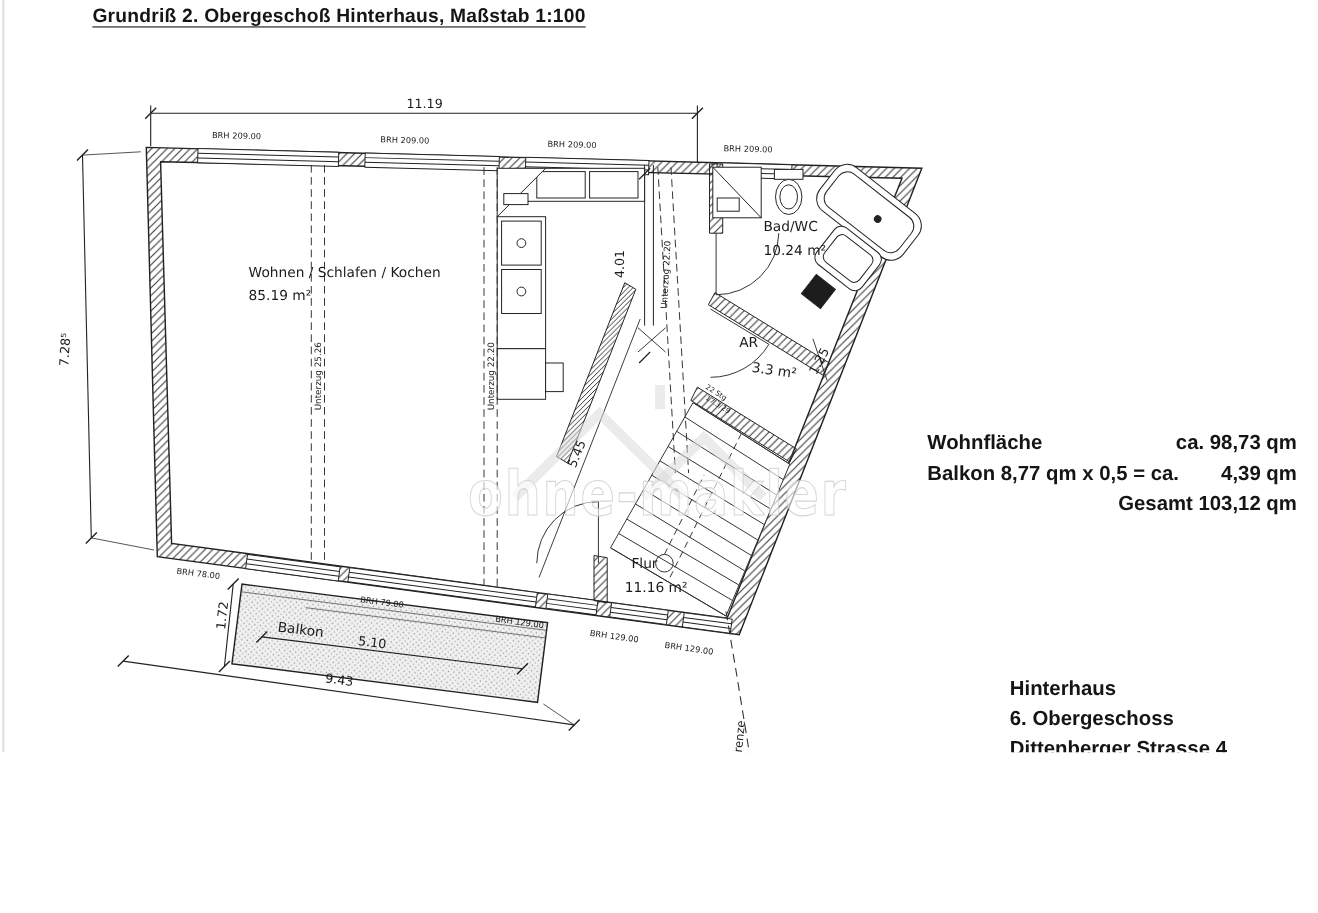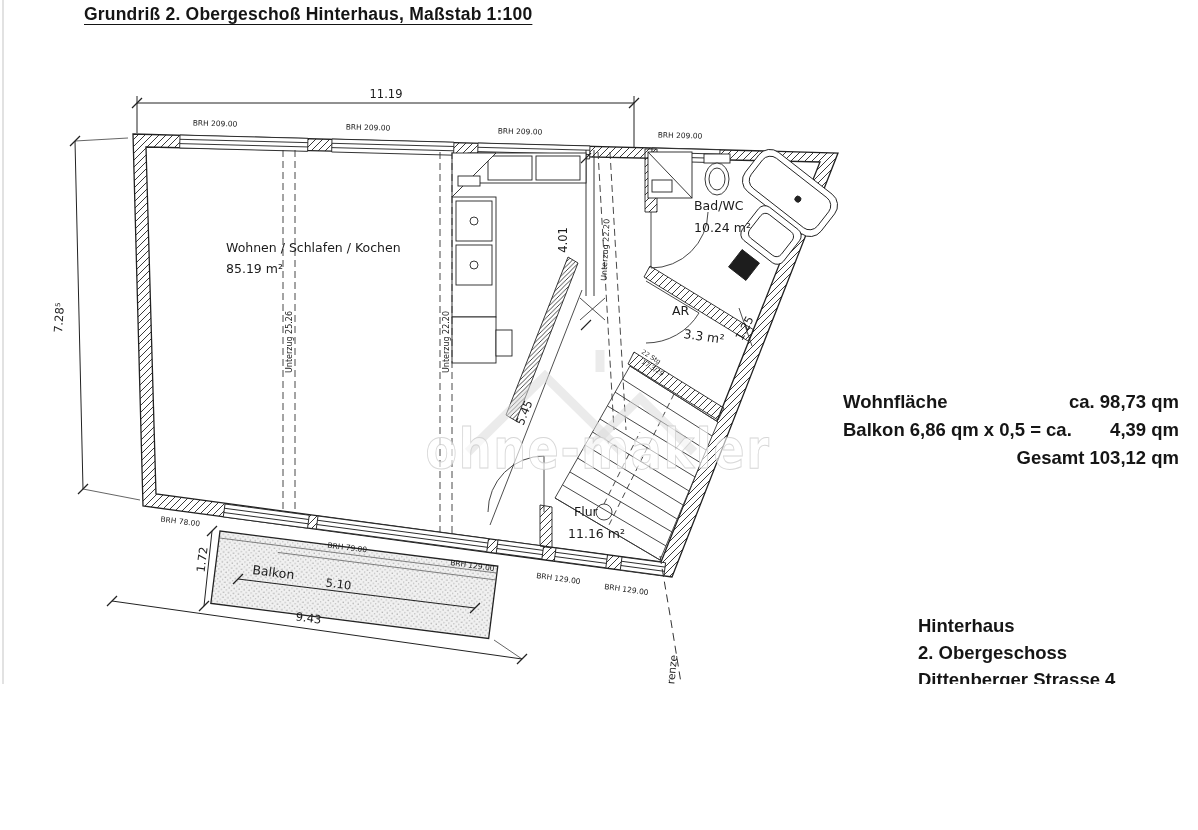--- a/index.html
+++ b/index.html
@@ -260,27 +260,27 @@
 
     <text class="bound-lbl" x="672" y="706" text-anchor="middle" transform="rotate(-84 672 706)">Grundstücksgrenze</text>
   </svg>
 
   <div class="summary">
     <div class="row">
       <span>Wohnfläche</span>
       <span>ca. 98,73 qm</span>
     </div>
     <div class="row">
-      <span>Balkon 6,86 qm x 0,5 = ca.</span>
+      <span>Balkon 8,77 qm x 0,5 = ca.</span>
       <span>4,39 qm</span>
     </div>
     <div class="row total">
       <span>Gesamt 103,12 qm</span>
     </div>
   </div>
 
   <div class="address">
     <div>Hinterhaus</div>
-    <div>2. Obergeschoss</div>
+    <div>6. Obergeschoss</div>
     <div>Dittenberger Strasse 4</div>
     <div class="date">August 2008</div>
   </div>
 </div>
 
 </body></html>

